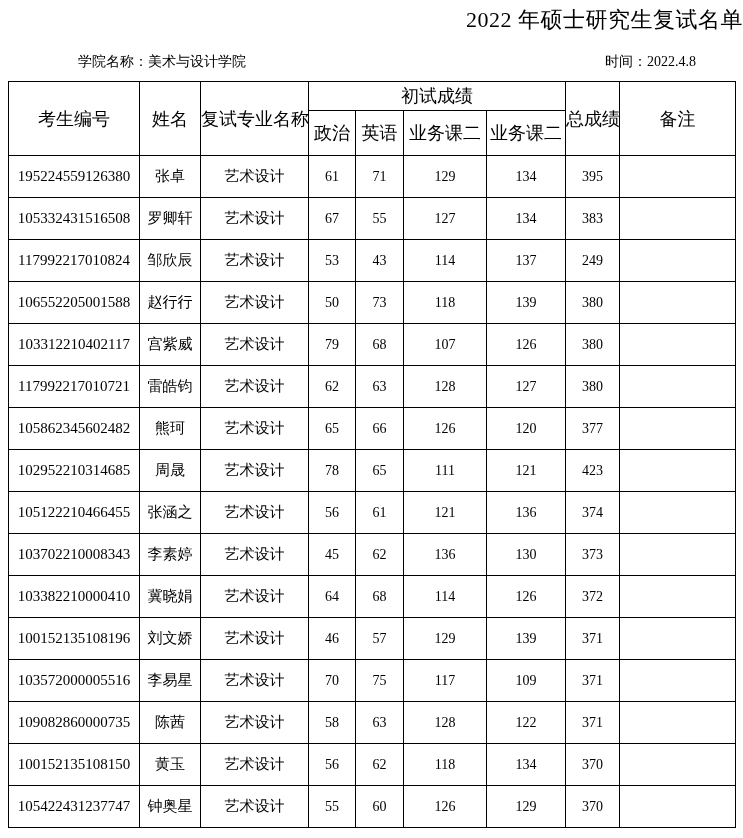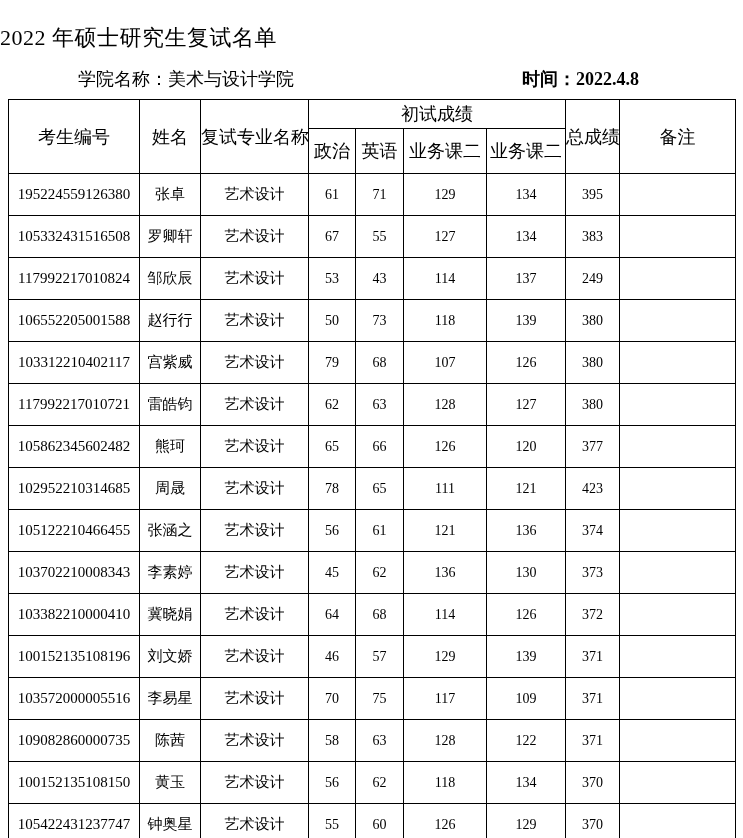--- a/index.html
+++ b/index.html
@@ -11,36 +11,36 @@
     overflow: hidden;
     font-family: "Liberation Serif", "DejaVu Serif", serif;
     color: #000000;
   }
   .page {
     width: 743px;
     height: 838px;
     box-sizing: border-box;
   }
   .doc-title {
-    margin: 26px 0 0 0;
-    text-align: left;
+    margin: 8px 0 0 0;
+    text-align: right;
     font-size: 22px;
     font-weight: normal;
     letter-spacing: 0.5px;
     line-height: 24px;
   }
   .info-row {
     display: flex;
     align-items: baseline;
     margin-top: 19px;
-    font-size: 18px;
+    font-size: 14px;
     line-height: 21px;
   }
   .college-name { margin-left: 78px; }
-  .exam-date { margin-left: auto; margin-right: 104px; font-weight: bold; }
+  .exam-date { margin-left: auto; margin-right: 47px; }
   table.roster {
     margin: 9px 0 0 8px;
     border-collapse: collapse;
     table-layout: fixed;
     width: 727px;
   }
   table.roster th,
   table.roster td {
     border: 1px solid #000000;
     text-align: center;

